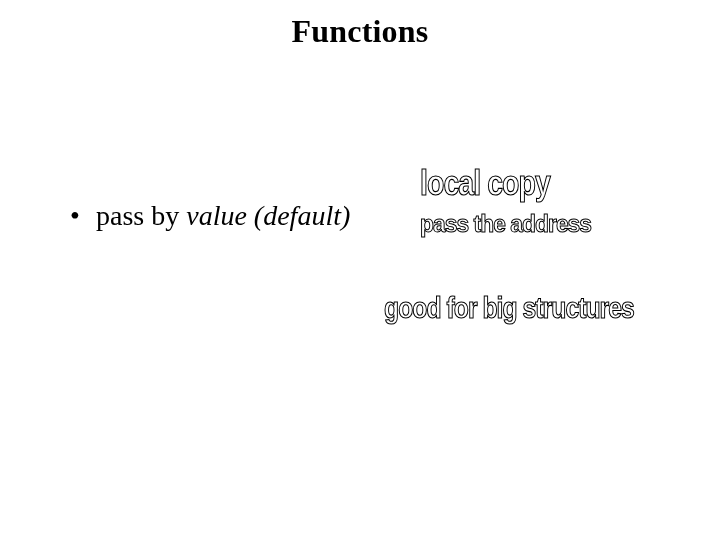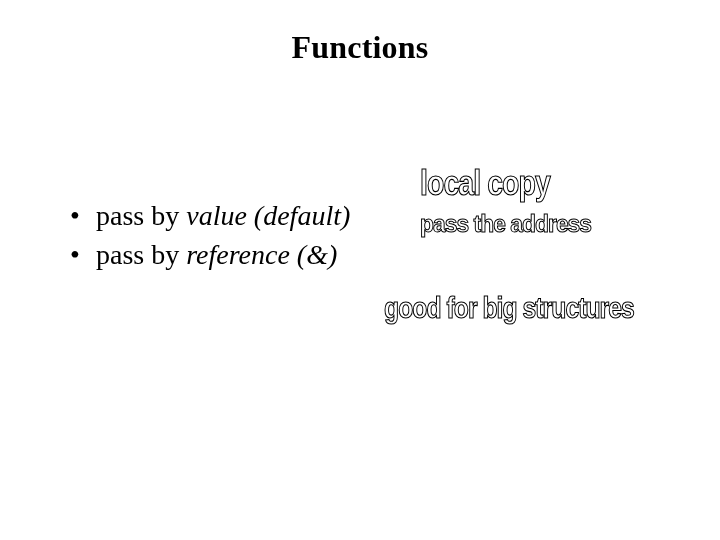--- a/index.html
+++ b/index.html
@@ -11,21 +11,21 @@
     font-family: "Times New Roman", Times, serif;
     color: #000000;
     position: relative;
     overflow: hidden;
   }
   .title-block {
     text-align: center;
     font-weight: bold;
     font-size: 32px;
     line-height: 1.2;
-    padding-top: 28px;
+    padding-top: 12px;
     letter-spacing: 0.2px;
   }
   .bullets {
     position: absolute;
     left: 30px;
     top: 168px;
     font-size: 28px;
     line-height: 1.4;
   }
   .bullets li {
@@ -59,20 +59,17 @@
 <body>
 
 <div class="title-block">
   <div>Functions</div>
 </div>
 
 <ul class="bullets">
   <li class="bullet-row">
     <span class="dot">•</span><span>pass by </span><span class="ital">value (default)</span>
   </li>
-  <li class="bullet-row">
-    <span class="dot">•</span><span>pass by </span><span class="ital">reference (&amp;)</span>
-  </li>
 </ul>
 
 <div class="wordart wa1">local copy</div>
 <div class="wordart wa2">pass the address</div>
 <div class="wordart wa3">good for big structures</div>
 
 </body></html>

